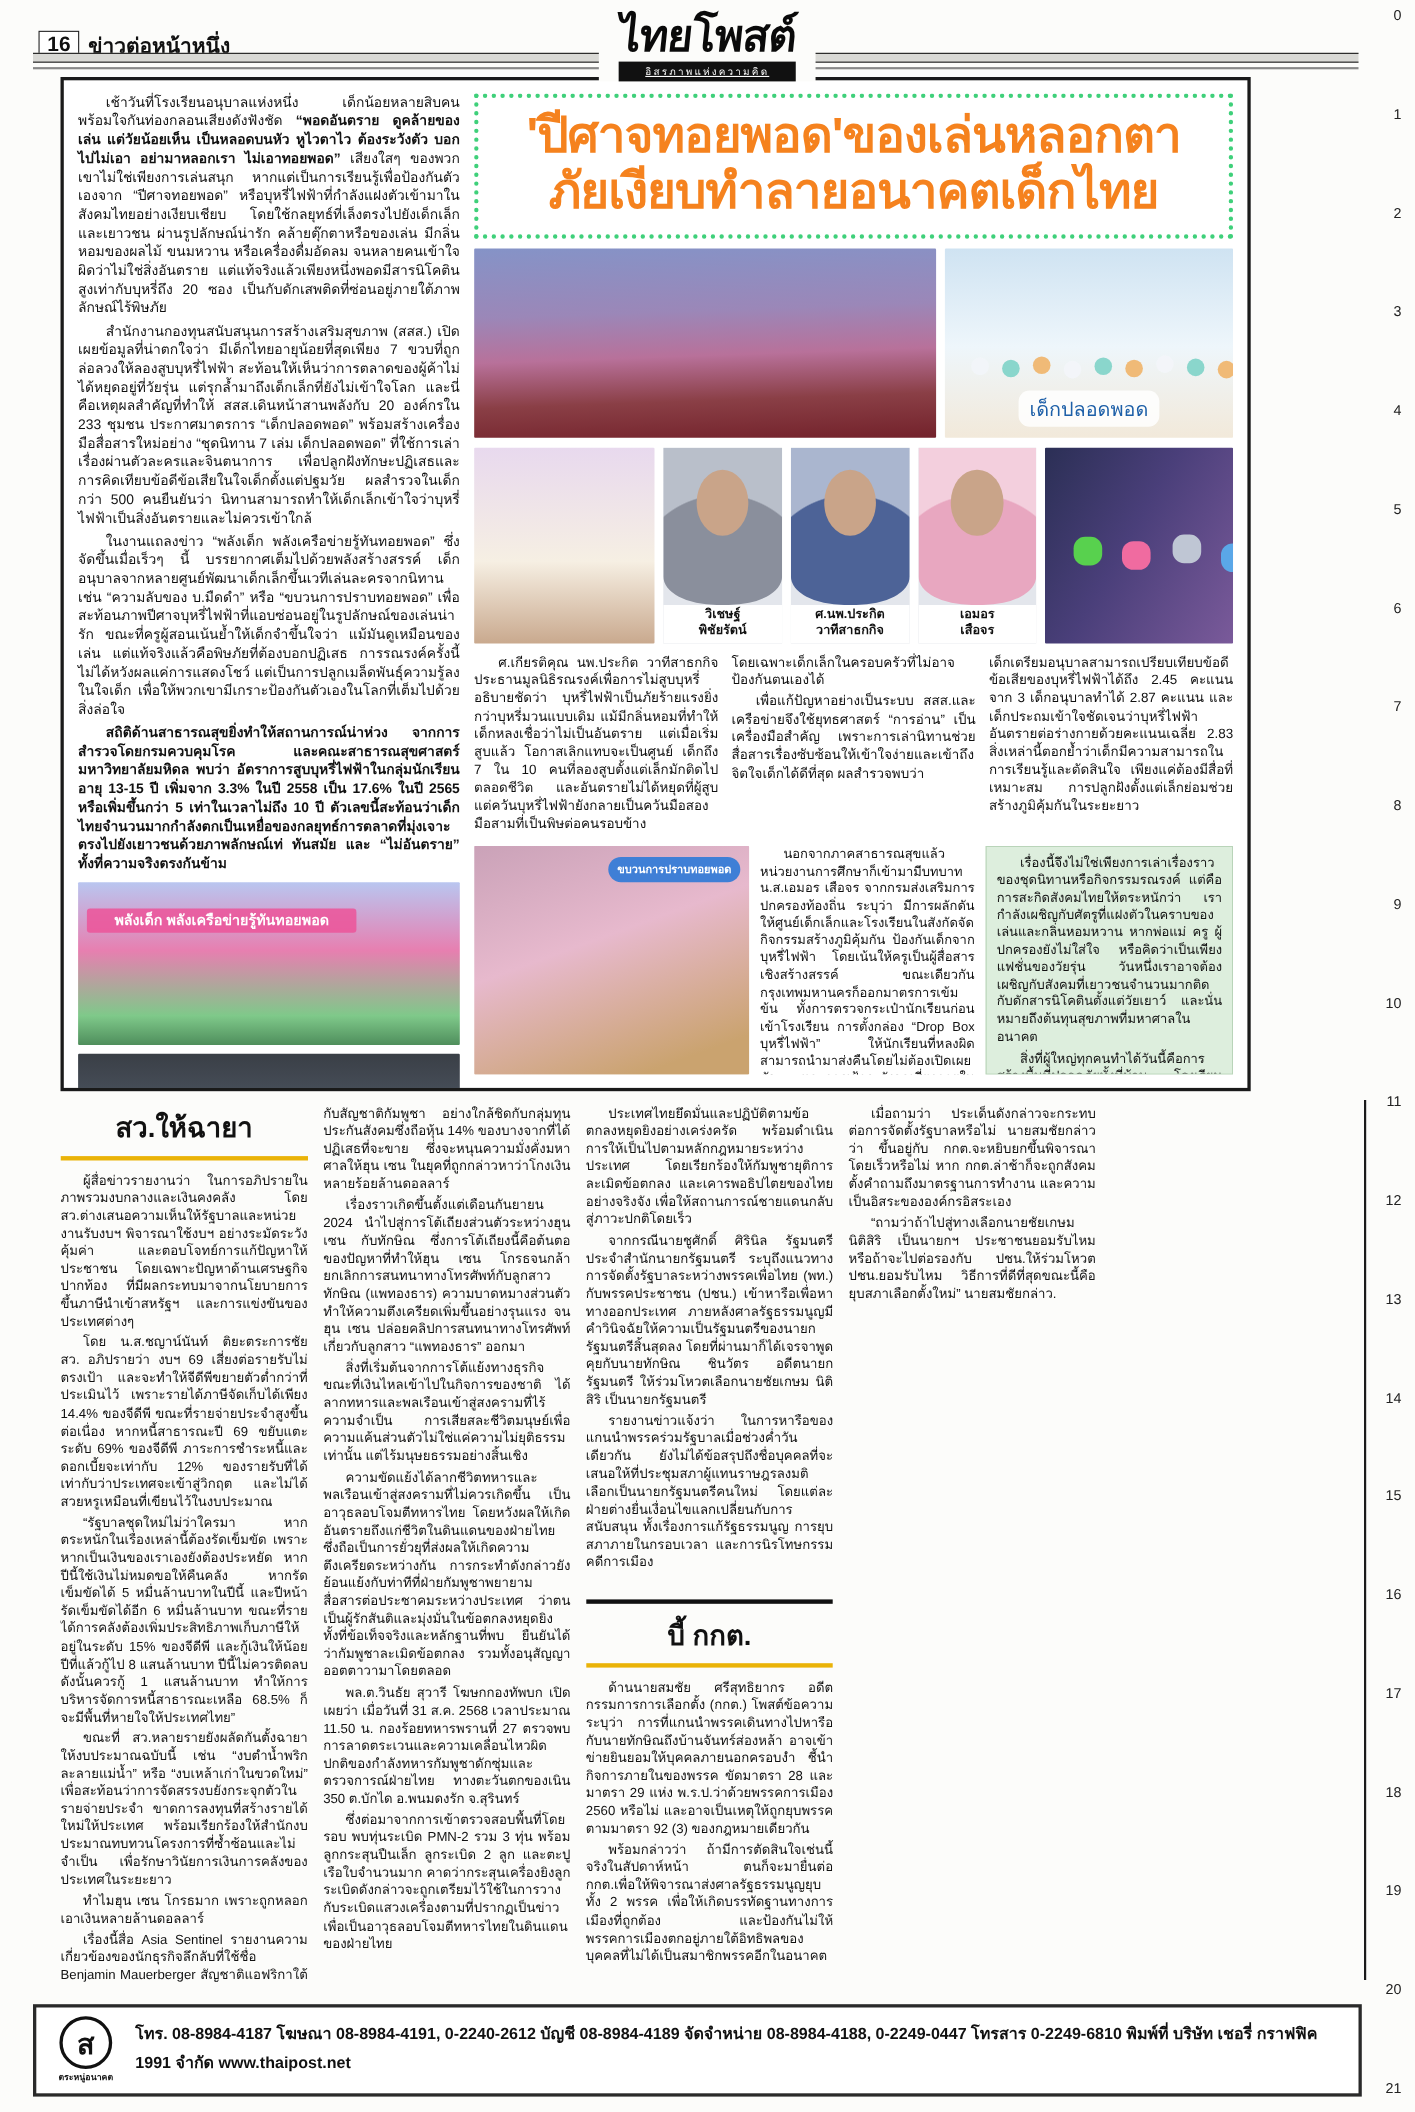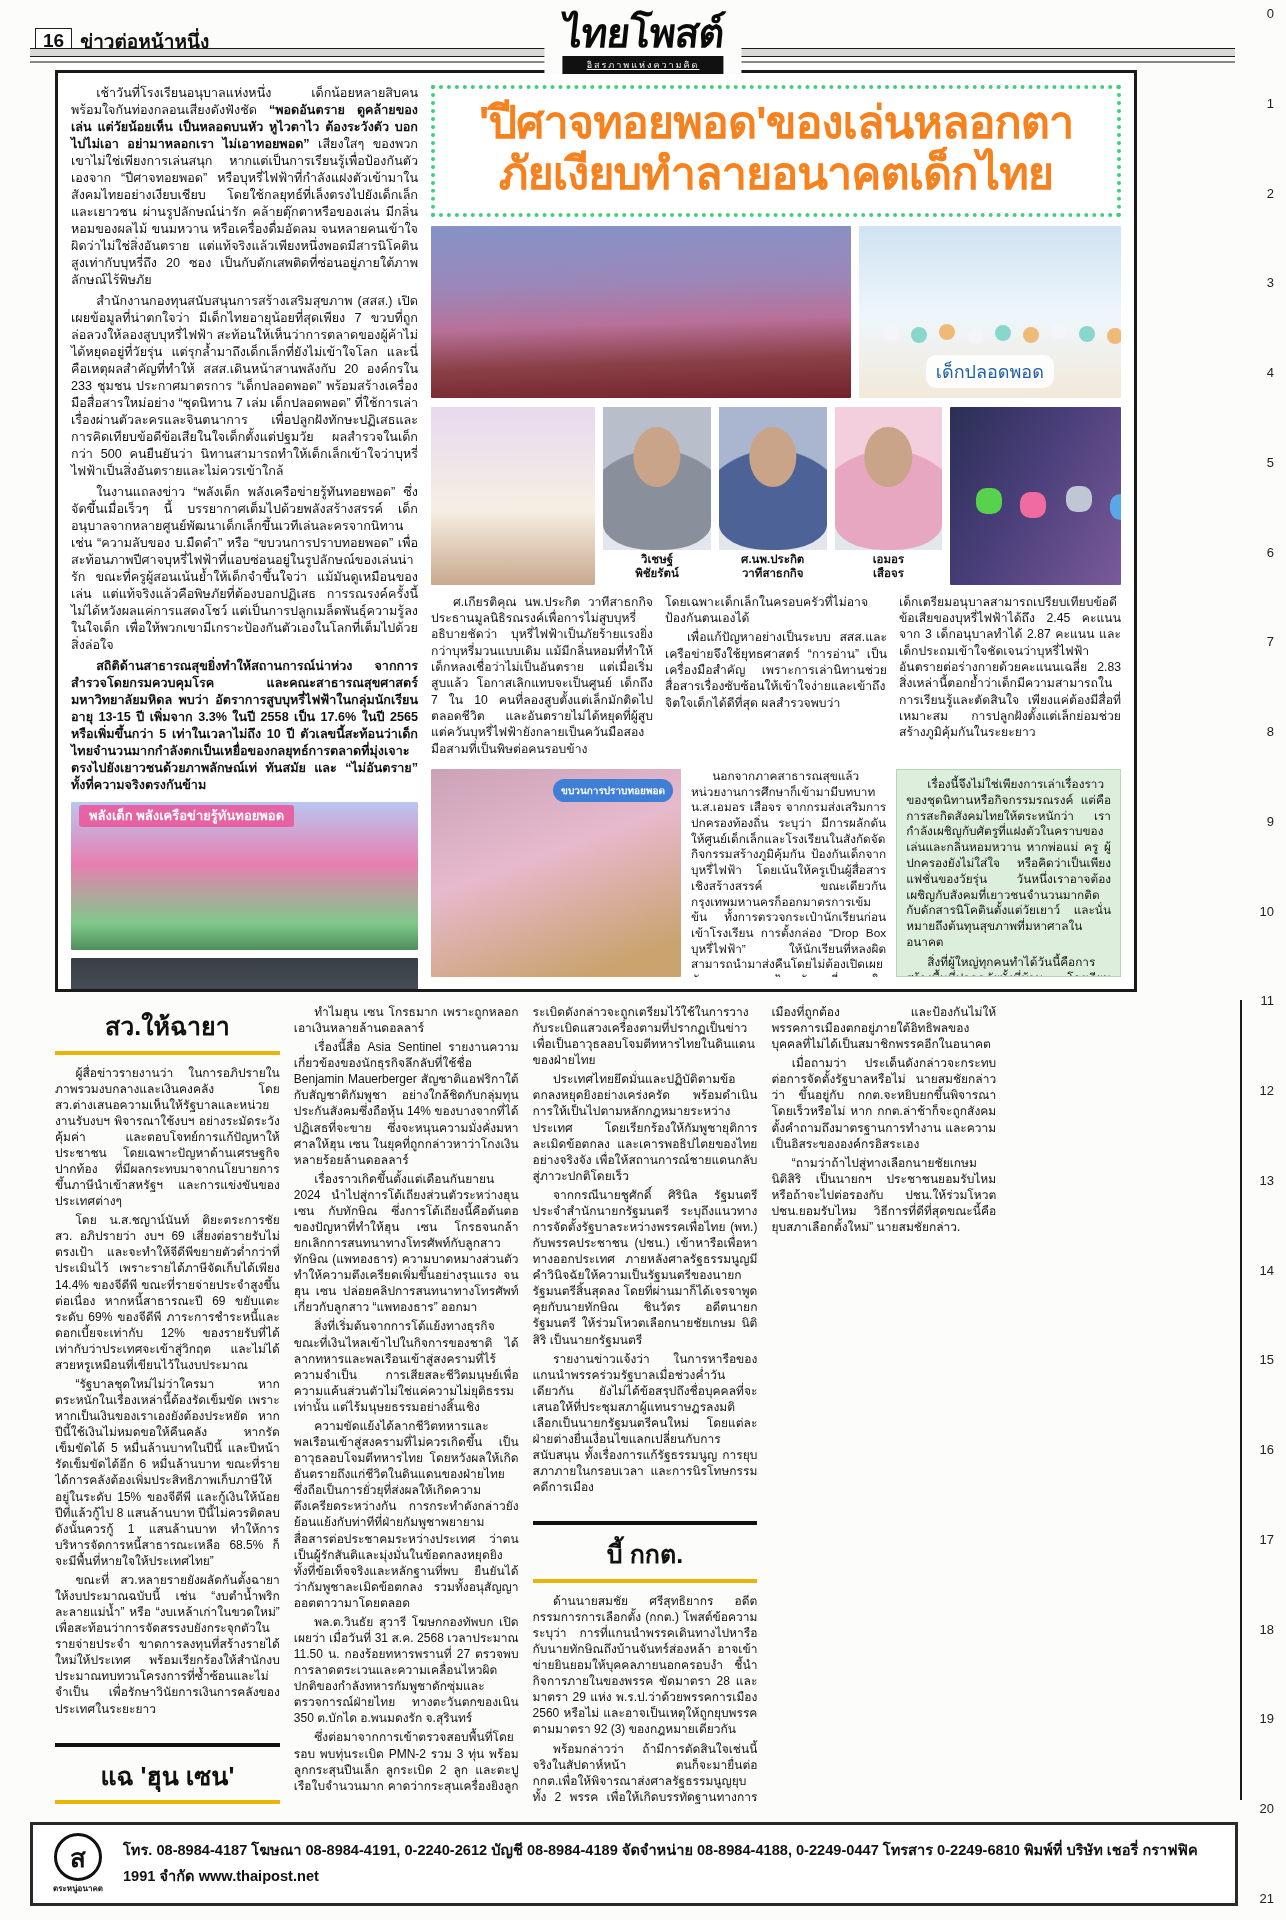--- a/index.html
+++ b/index.html
@@ -86,22 +86,22 @@
   }
   .ph-draw { background:linear-gradient(160deg,#caa2b8 0%,#e7b9cd 42%,#caa36f 88%); }
   .ph-stage { background:linear-gradient(180deg,#b9c6f0 0%,#e77fb0 42%,#7fc98a 82%,#4f8e5c 100%); }
   .ph-screen { background:linear-gradient(180deg,#3a3f46 0%,#566070 48%,#b9a98f 86%,#8f7f64 100%); }
   .ph .chip {
     position:absolute; left:50%; transform:translateX(-50%); bottom:10px;
     background:rgba(255,255,255,.85); color:#1d5fa8; font-weight:400; font-size:18px;
     padding:2px 10px; border-radius:10px; white-space:nowrap;
   }
   .ph .banner {
-    position:absolute; left:8px; top:3px; background:rgba(236,84,153,.85); color:#fff;
-    font-weight:800; font-size:13px; padding:2px 10px; border-radius:3px; white-space:nowrap;
+    position:absolute; left:8px; top:24px; background:rgba(236,84,153,.85); color:#fff;
+    font-weight:800; font-size:13px; padding:2px 25px; border-radius:3px; white-space:nowrap;
   }
   .ph .cloud {
     position:absolute; right:8px; top:10px; background:#3f7fd6; color:#fff; font-weight:700;
     font-size:10px; padding:4px 8px; border-radius:12px; white-space:nowrap;
   }
 
   .photo-row1 { display:flex; gap:8px; height:172px; flex:none; }
   .photo-row1 .ph-press { flex:1.6; }
   .photo-row1 .ph-paddles { flex:1; }
 
@@ -281,21 +281,20 @@
 
   </div>
 </div>
 
 <div class="bottom-sec">
   <div class="sec-h">สว.ให้ฉายา</div>
   <p>ผู้สื่อข่าวรายงานว่า ในการอภิปรายในภาพรวมงบกลางและเงินคงคลัง โดย สว.ต่างเสนอความเห็นให้รัฐบาลและหน่วยงานรับงบฯ พิจารณาใช้งบฯ อย่างระมัดระวัง คุ้มค่า และตอบโจทย์การแก้ปัญหาให้ประชาชน โดยเฉพาะปัญหาด้านเศรษฐกิจ ปากท้อง ที่มีผลกระทบมาจากนโยบายการขึ้นภาษีนำเข้าสหรัฐฯ และการแข่งขันของประเทศต่างๆ</p>
   <p>โดย น.ส.ชญาน์นันท์ ติยะตระการชัย สว. อภิปรายว่า งบฯ 69 เสี่ยงต่อรายรับไม่ตรงเป้า และจะทำให้จีดีพีขยายตัวต่ำกว่าที่ประเมินไว้ เพราะรายได้ภาษีจัดเก็บได้เพียง 14.4% ของจีดีพี ขณะที่รายจ่ายประจำสูงขึ้นต่อเนื่อง หากหนี้สาธารณะปี 69 ขยับแตะระดับ 69% ของจีดีพี ภาระการชำระหนี้และดอกเบี้ยจะเท่ากับ 12% ของรายรับที่ได้ เท่ากับว่าประเทศจะเข้าสู่วิกฤต และไม่ได้สวยหรูเหมือนที่เขียนไว้ในงบประมาณ</p>
   <p>“รัฐบาลชุดใหม่ไม่ว่าใครมา หากตระหนักในเรื่องเหล่านี้ต้องรัดเข็มขัด เพราะหากเป็นเงินของเราเองยังต้องประหยัด หากปีนี้ใช้เงินไม่หมดขอให้คืนคลัง หากรัดเข็มขัดได้ 5 หมื่นล้านบาทในปีนี้ และปีหน้ารัดเข็มขัดได้อีก 6 หมื่นล้านบาท ขณะที่รายได้การคลังต้องเพิ่มประสิทธิภาพเก็บภาษีให้อยู่ในระดับ 15% ของจีดีพี และกู้เงินให้น้อย ปีที่แล้วกู้ไป 8 แสนล้านบาท ปีนี้ไม่ควรติดลบ ดังนั้นควรกู้ 1 แสนล้านบาท ทำให้การบริหารจัดการหนี้สาธารณะเหลือ 68.5% ก็จะมีพื้นที่หายใจให้ประเทศไทย”</p>
   <p>ขณะที่ สว.หลายรายยังผลัดกันตั้งฉายาให้งบประมาณฉบับนี้ เช่น “งบตำน้ำพริกละลายแม่น้ำ” หรือ “งบเหล้าเก่าในขวดใหม่” เพื่อสะท้อนว่าการจัดสรรงบยังกระจุกตัวในรายจ่ายประจำ ขาดการลงทุนที่สร้างรายได้ใหม่ให้ประเทศ พร้อมเรียกร้องให้สำนักงบประมาณทบทวนโครงการที่ซ้ำซ้อนและไม่จำเป็น เพื่อรักษาวินัยการเงินการคลังของประเทศในระยะยาว</p>
-  <div class="sec-h mid">แฉ 'ฮุน เซน'</div>
   <p>ทำไมฮุน เซน โกรธมาก เพราะถูกหลอกเอาเงินหลายล้านดอลลาร์</p>
   <p>เรื่องนี้สื่อ Asia Sentinel รายงานความเกี่ยวข้องของนักธุรกิจลึกลับที่ใช้ชื่อ Benjamin Mauerberger สัญชาติแอฟริกาใต้กับสัญชาติกัมพูชา อย่างใกล้ชิดกับกลุ่มทุนประกันสังคมซึ่งถือหุ้น 14% ของบางจากที่ได้ปฏิเสธที่จะขาย ซึ่งจะหนุนความมั่งคั่งมหาศาลให้ฮุน เซน ในยุคที่ถูกกล่าวหาว่าโกงเงินหลายร้อยล้านดอลลาร์</p>
   <p>เรื่องราวเกิดขึ้นตั้งแต่เดือนกันยายน 2024 นำไปสู่การโต้เถียงส่วนตัวระหว่างฮุน เซน กับทักษิณ ซึ่งการโต้เถียงนี้คือต้นตอของปัญหาที่ทำให้ฮุน เซน โกรธจนกล้ายกเลิกการสนทนาทางโทรศัพท์กับลูกสาวทักษิณ (แพทองธาร) ความบาดหมางส่วนตัวทำให้ความตึงเครียดเพิ่มขึ้นอย่างรุนแรง จนฮุน เซน ปล่อยคลิปการสนทนาทางโทรศัพท์เกี่ยวกับลูกสาว “แพทองธาร” ออกมา</p>
   <p>สิ่งที่เริ่มต้นจากการโต้แย้งทางธุรกิจ ขณะที่เงินไหลเข้าไปในกิจการของชาติ ได้ลากทหารและพลเรือนเข้าสู่สงครามที่ไร้ความจำเป็น การเสียสละชีวิตมนุษย์เพื่อความแค้นส่วนตัวไม่ใช่แค่ความไม่ยุติธรรมเท่านั้น แต่ไร้มนุษยธรรมอย่างสิ้นเชิง</p>
   <p>ความขัดแย้งได้ลากชีวิตทหารและพลเรือนเข้าสู่สงครามที่ไม่ควรเกิดขึ้น เป็นอาวุธลอบโจมตีทหารไทย โดยหวังผลให้เกิดอันตรายถึงแก่ชีวิตในดินแดนของฝ่ายไทย ซึ่งถือเป็นการยั่วยุที่ส่งผลให้เกิดความตึงเครียดระหว่างกัน การกระทำดังกล่าวยังย้อนแย้งกับท่าทีที่ฝ่ายกัมพูชาพยายามสื่อสารต่อประชาคมระหว่างประเทศ ว่าตนเป็นผู้รักสันติและมุ่งมั่นในข้อตกลงหยุดยิง ทั้งที่ข้อเท็จจริงและหลักฐานที่พบ ยืนยันได้ว่ากัมพูชาละเมิดข้อตกลง รวมทั้งอนุสัญญาออตตาวามาโดยตลอด</p>
   <p>พล.ต.วินธัย สุวารี โฆษกกองทัพบก เปิดเผยว่า เมื่อวันที่ 31 ส.ค. 2568 เวลาประมาณ 11.50 น. กองร้อยทหารพรานที่ 27 ตรวจพบการลาดตระเวนและความเคลื่อนไหวผิดปกติของกำลังทหารกัมพูชาดักซุ่มและตรวจการณ์ฝ่ายไทย ทางตะวันตกของเนิน 350 ต.บักได อ.พนมดงรัก จ.สุรินทร์</p>
   <p>ซึ่งต่อมาจากการเข้าตรวจสอบพื้นที่โดยรอบ พบทุ่นระเบิด PMN-2 รวม 3 ทุ่น พร้อมลูกกระสุนปืนเล็ก ลูกระเบิด 2 ลูก และตะปูเรือใบจำนวนมาก คาดว่ากระสุนเครื่องยิงลูกระเบิดดังกล่าวจะถูกเตรียมไว้ใช้ในการวางกับระเบิดแสวงเครื่องตามที่ปรากฏเป็นข่าว เพื่อเป็นอาวุธลอบโจมตีทหารไทยในดินแดนของฝ่ายไทย</p>
   <p>ประเทศไทยยึดมั่นและปฏิบัติตามข้อตกลงหยุดยิงอย่างเคร่งครัด พร้อมดำเนินการให้เป็นไปตามหลักกฎหมายระหว่างประเทศ โดยเรียกร้องให้กัมพูชายุติการละเมิดข้อตกลง และเคารพอธิปไตยของไทยอย่างจริงจัง เพื่อให้สถานการณ์ชายแดนกลับสู่ภาวะปกติโดยเร็ว</p>
   <p>จากกรณีนายชูศักดิ์ ศิรินิล รัฐมนตรีประจำสำนักนายกรัฐมนตรี ระบุถึงแนวทางการจัดตั้งรัฐบาลระหว่างพรรคเพื่อไทย (พท.) กับพรรคประชาชน (ปชน.) เข้าหารือเพื่อหาทางออกประเทศ ภายหลังศาลรัฐธรรมนูญมีคำวินิจฉัยให้ความเป็นรัฐมนตรีของนายกรัฐมนตรีสิ้นสุดลง โดยที่ผ่านมาก็ได้เจรจาพูดคุยกับนายทักษิณ ชินวัตร อดีตนายกรัฐมนตรี ให้ร่วมโหวตเลือกนายชัยเกษม นิติสิริ เป็นนายกรัฐมนตรี</p>
   <p>รายงานข่าวแจ้งว่า ในการหารือของแกนนำพรรคร่วมรัฐบาลเมื่อช่วงค่ำวันเดียวกัน ยังไม่ได้ข้อสรุปถึงชื่อบุคคลที่จะเสนอให้ที่ประชุมสภาผู้แทนราษฎรลงมติเลือกเป็นนายกรัฐมนตรีคนใหม่ โดยแต่ละฝ่ายต่างยื่นเงื่อนไขแลกเปลี่ยนกับการสนับสนุน ทั้งเรื่องการแก้รัฐธรรมนูญ การยุบสภาภายในกรอบเวลา และการนิรโทษกรรมคดีการเมือง</p>

